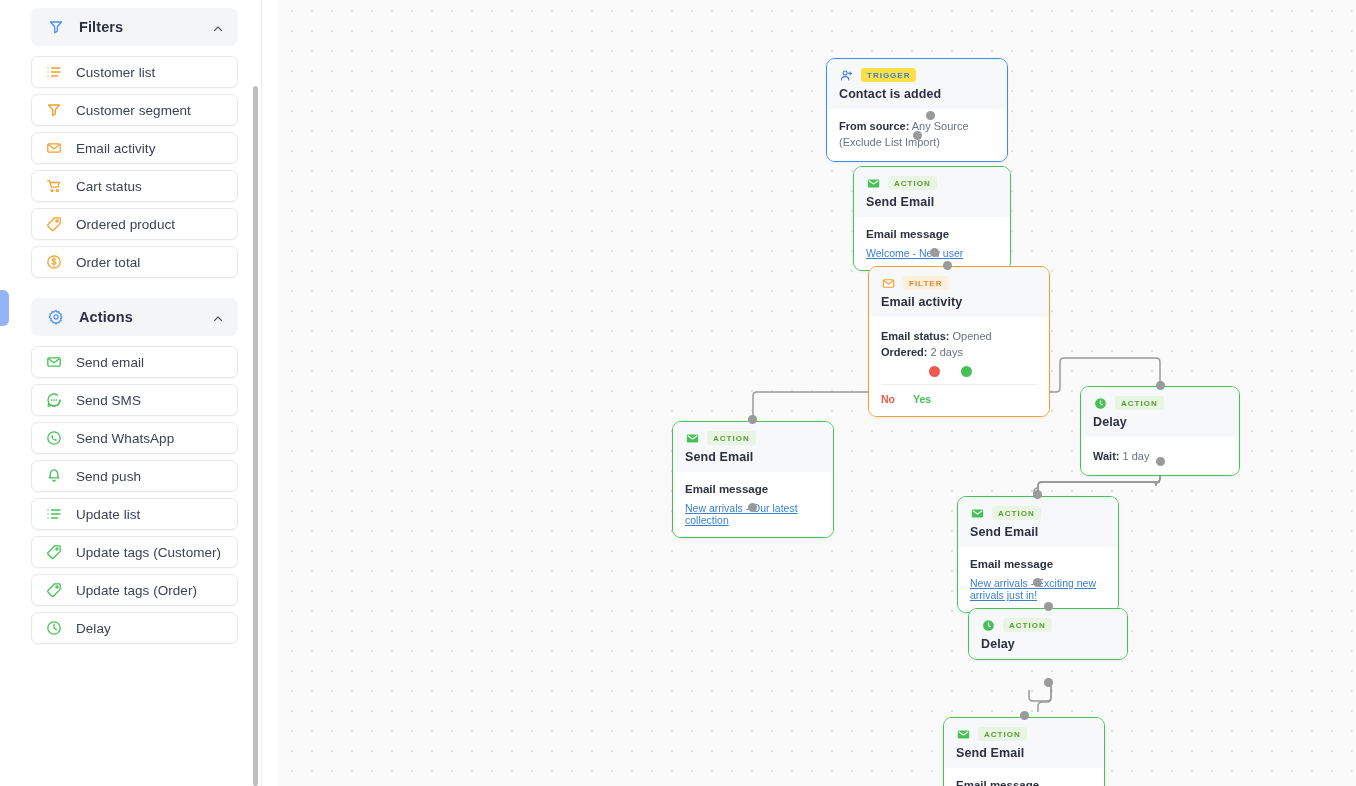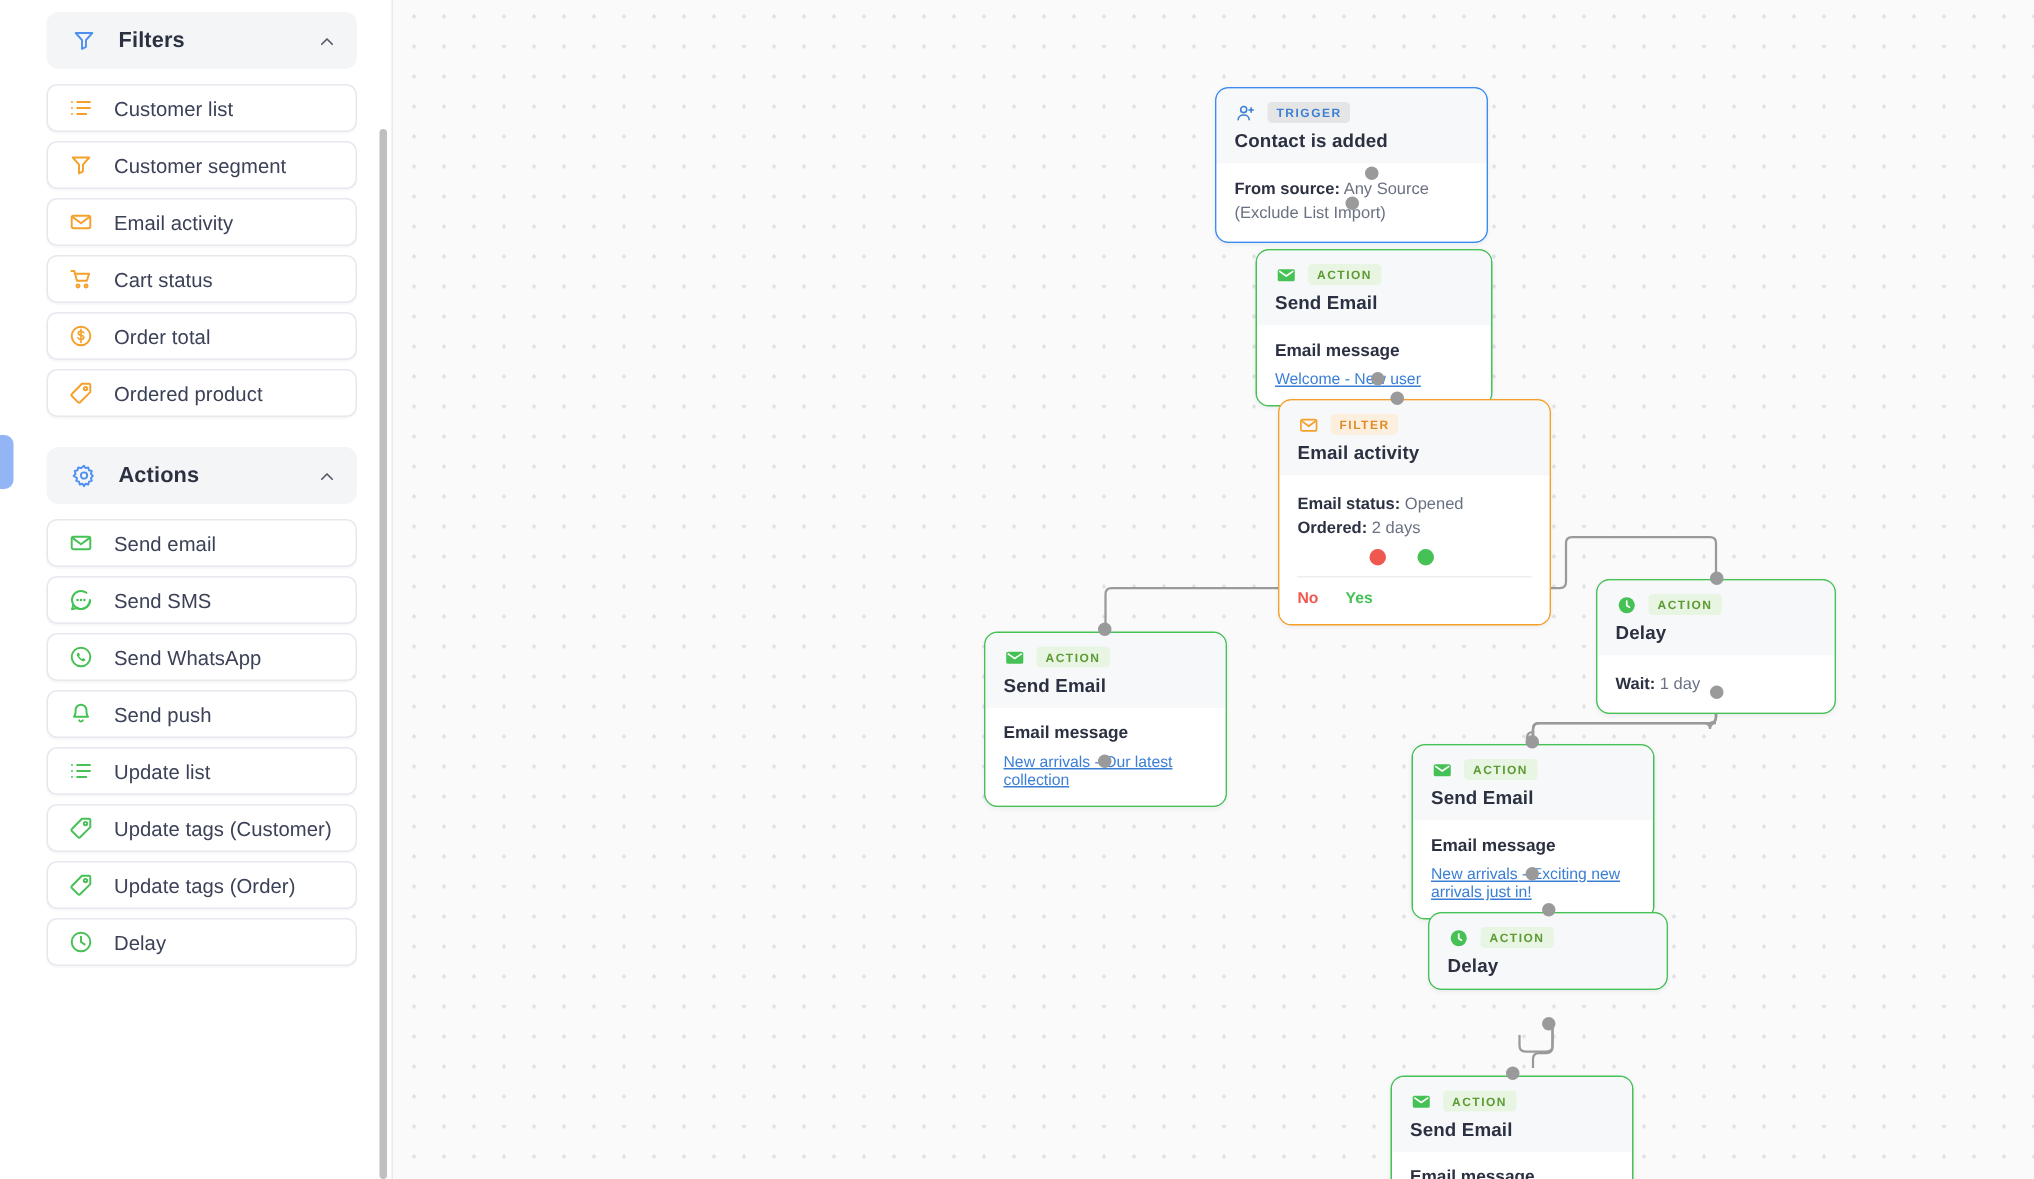--- a/index.html
+++ b/index.html
@@ -2,21 +2,21 @@
 <html><head>
 <meta charset="utf-8">
 <style>
   * { box-sizing: border-box; margin: 0; padding: 0; }
   html, body {
     width: 1356px; height: 786px;
     overflow: hidden;
     font-family: "Liberation Sans", sans-serif;
     background: #ffffff;
   }
-  #app { position: relative; width: 1356px; height: 786px; display: flex; }
+  #app { position: relative; width: 1356px; height: 786px; display: flex; gap: 16px; }
 
   
   .collapse-handle {
     position: absolute; left: 0; top: 290px;
     width: 9px; height: 36px;
     background: #93b4f5; border-radius: 0 6px 6px 0;
     z-index: 40;
   }
 
   
@@ -101,21 +101,21 @@
   .node-head { background: #f7f8fa; padding: 9px 12px 8px 12px; }
   .node.filter .node-head, .node.trigger .node-head { background: #f7f8fa; }
 
   .badge-row { display: flex; align-items: center; margin-bottom: 5px; }
   .badge-ico { width: 14px; height: 14px; margin-right: 8px; display:flex; align-items:center; justify-content:center;}
   .badge {
     font-size: 8px; font-weight: bold; letter-spacing: 1px;
     padding: 2.5px 6px 2px 6px; border-radius: 3px;
     color: #5c9b34; background: #e9f5e3;
   }
-  .node.trigger .badge { color: #3b7fd4; background: #e5e5e5; }
+  .node.trigger .badge { color: #3b7fd4; background: #fde047; }
   .node.filter  .badge { color: #e08b2a; background: #fdefdd; }
 
   .node-title { font-size: 12.5px; font-weight: bold; color: #2c3142; letter-spacing: .1px; }
 
   .node-body { padding: 11px 12px 11px 12px; background: #fff; }
   .kv { font-size: 11px; color: #6a7183; line-height: 16px; }
   .kv b { color: #2c3142; font-weight: bold; }
   .body-label { font-size: 11.5px; font-weight: bold; color: #2c3142; margin-bottom: 7px; }
   .body-link {
     font-size: 10.5px; color: #3b7fd4; text-decoration: underline; display: block; cursor: pointer;
@@ -198,36 +198,36 @@
                 <circle cx="6" cy="12.6" r="1"></circle>
                 <circle cx="11.4" cy="12.6" r="1"></circle>
               </g>
             </svg>
         </span>
         <span class="it-label">Cart status</span>
       </div>
       <div class="sb-item">
         <span class="it-icon">
           <svg width="16" height="16" viewBox="0 0 16 16">
-              <circle cx="8" cy="8" r="6.2" fill="none" stroke="#f5a02b" stroke-width="1.3"></circle>
-              <path d="M9.8 5.8c-.4-.7-1.1-1-1.9-1-1 0-1.7.5-1.7 1.3 0 1.9 3.7.9 3.7 2.8 0 .9-.8 1.4-1.9 1.4-.9 0-1.6-.4-2-1.1M8 3.6v8.8" fill="none" stroke="#f5a02b" stroke-width="1.1" stroke-linecap="round"></path>
-            </svg>
-        </span>
-        <span class="it-label">Order total</span>
-      </div>
-      <div class="sb-item">
-        <span class="it-icon">
-          <svg width="16" height="16" viewBox="0 0 16 16">
               <g fill="none" stroke="#f5a02b" stroke-width="1.3" stroke-linejoin="round">
                 <path d="M8.6 1.8H13.4a.8.8 0 01.8.8v4.8L7.4 14.2a.9.9 0 01-1.3 0L1.9 10a.9.9 0 010-1.3z"></path>
                 <circle cx="11" cy="5" r="1.1"></circle>
               </g>
             </svg>
         </span>
         <span class="it-label">Ordered product</span>
+      </div>
+      <div class="sb-item">
+        <span class="it-icon">
+          <svg width="16" height="16" viewBox="0 0 16 16">
+              <circle cx="8" cy="8" r="6.2" fill="none" stroke="#f5a02b" stroke-width="1.3"></circle>
+              <path d="M9.8 5.8c-.4-.7-1.1-1-1.9-1-1 0-1.7.5-1.7 1.3 0 1.9 3.7.9 3.7 2.8 0 .9-.8 1.4-1.9 1.4-.9 0-1.6-.4-2-1.1M8 3.6v8.8" fill="none" stroke="#f5a02b" stroke-width="1.1" stroke-linecap="round"></path>
+            </svg>
+        </span>
+        <span class="it-label">Order total</span>
       </div>
 
       <div class="group-gap"></div>
 
       <div class="group-header">
         <span class="gh-icon">
           <svg width="16" height="16" viewBox="0 0 16 16">
               <g fill="none" stroke="#4d90f0" stroke-width="1.25" stroke-linejoin="round">
                 <circle cx="8" cy="8" r="2.1"></circle>
                 <path d="M8 1.5l1 1.6 1.9-.5.4 1.9 1.9.5-.6 1.9 1.3 1.4-1.3 1.4.6 1.9-1.9.5-.4 1.9-1.9-.5-1 1.6-1-1.6-1.9.5-.4-1.9-1.9-.5.6-1.9L1.1 8.3l1.3-1.4-.6-1.9 1.9-.5.4-1.9 1.9.5z"></path>

